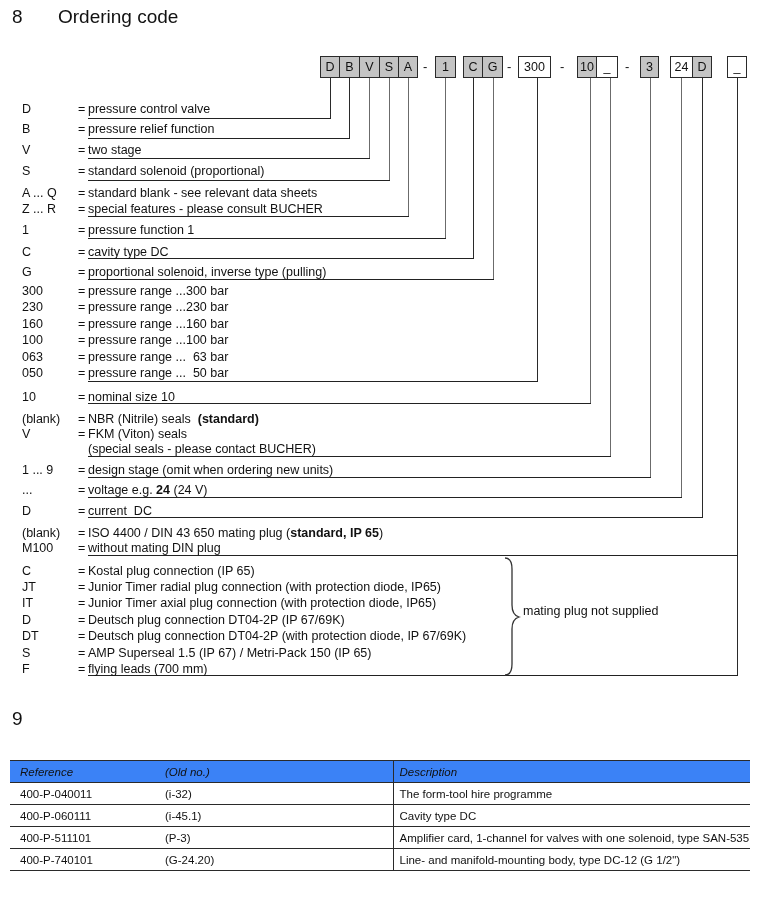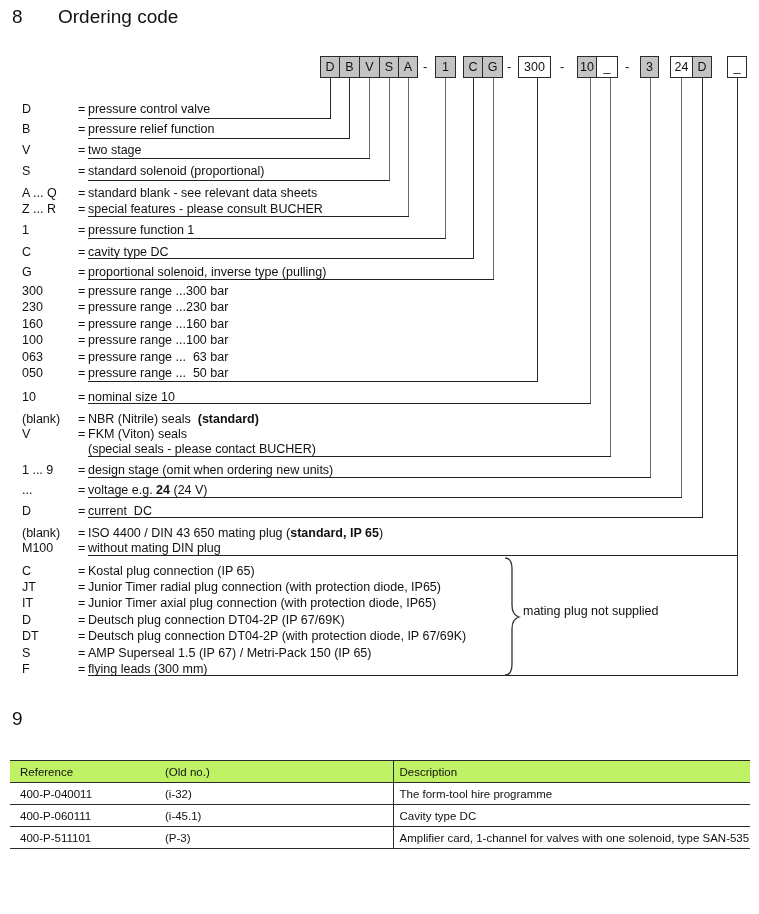--- a/index.html
+++ b/index.html
@@ -31,21 +31,21 @@
   .desc b{font-weight:bold;}
 
   .brace-note{position:absolute;font-size:12.5px;color:#111;white-space:pre;}
   .brace{position:absolute;}
 
   
   .tblwrap{position:absolute;left:10px;top:760px;width:740px;}
   table.ds{border-collapse:collapse;table-layout:fixed;width:740px;font-size:11.5px;color:#111;}
   table.ds th,table.ds td{height:21px;padding:0 4px 0 10px;text-align:left;font-weight:normal;
         border-top:1px solid #2a2a2a;overflow:hidden;white-space:nowrap;}
-  table.ds thead th{background:#bef264;}
+  table.ds thead th{background:#3b82f6;font-style:italic;}
   table.ds .c3{border-left:1px solid #2a2a2a;padding-left:6px;}
   table.ds tbody tr:last-child td{border-bottom:1px solid #2a2a2a;}
 </style>
 </head>
 <body>
 
 <div class="page">
 
   <div class="sec-title" style="top:6px">
     <span class="sec-num">8</span>
@@ -265,21 +265,21 @@
     <span class="desc">Deutsch plug connection DT04-2P (with protection diode, IP 67/69K)</span>
   </div>
   <div class="row" style="top:646px">
     <span class="lbl">S</span>
     <span class="eq">=</span>
     <span class="desc">AMP Superseal 1.5 (IP 67) / Metri-Pack 150 (IP 65)</span>
   </div>
   <div class="row" style="top:662px">
     <span class="lbl">F</span>
     <span class="eq">=</span>
-    <span class="desc">flying leads (300 mm)</span>
+    <span class="desc">flying leads (700 mm)</span>
   </div>
 
   <svg class="brace" style="left:503px;top:557px" width="18" height="120" viewBox="0 0 18 120">
     <path d="M2,1 Q9,1 9,12 L9,48 Q9,58 16,60 Q9,62 9,72 L9,107 Q9,118 2,118" fill="none" stroke="#333" stroke-width="1.3"></path>
   </svg>
   <div class="brace-note" style="left:523px;top:604px">mating plug not supplied</div>
 
   <div class="sec-title" style="top:708px">
     <span class="sec-num">9</span>
   </div>
@@ -307,17 +307,22 @@
         <tr>
           <td>400-P-060111</td>
           <td>(i-45.1)</td>
           <td class="c3">Cavity type DC</td>
         </tr>
         <tr>
           <td>400-P-511101</td>
           <td>(P-3)</td>
           <td class="c3">Amplifier card, 1-channel for valves with one solenoid, type SAN-535...</td>
         </tr>
+        <tr>
+          <td>400-P-740101</td>
+          <td>(G-24.20)</td>
+          <td class="c3">Line- and manifold-mounting body, type DC-12 (G 1/2")</td>
+        </tr>
       </tbody>
     </table>
   </div>
 
 </div>
 
 </body></html>

